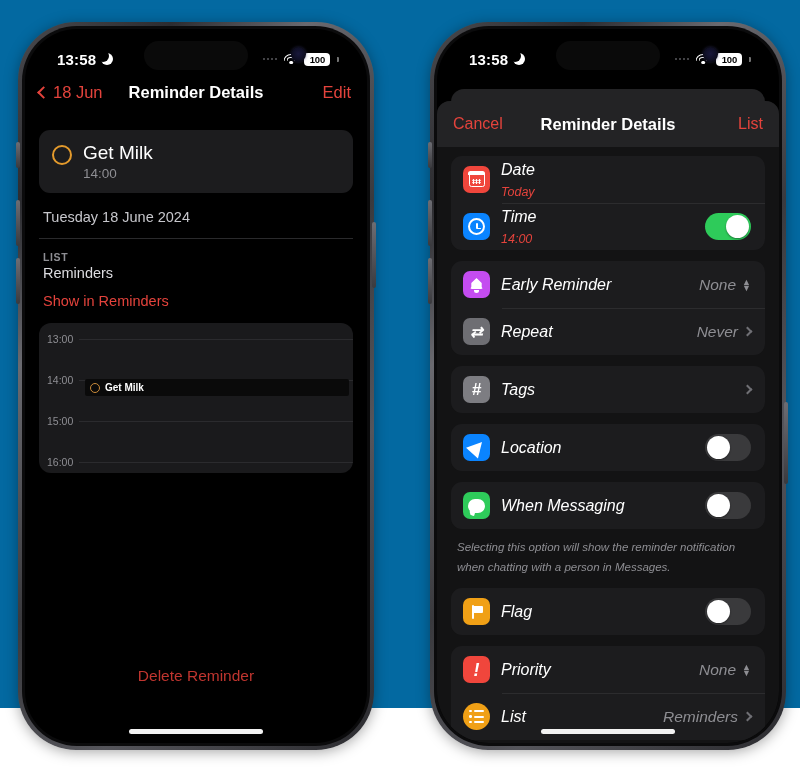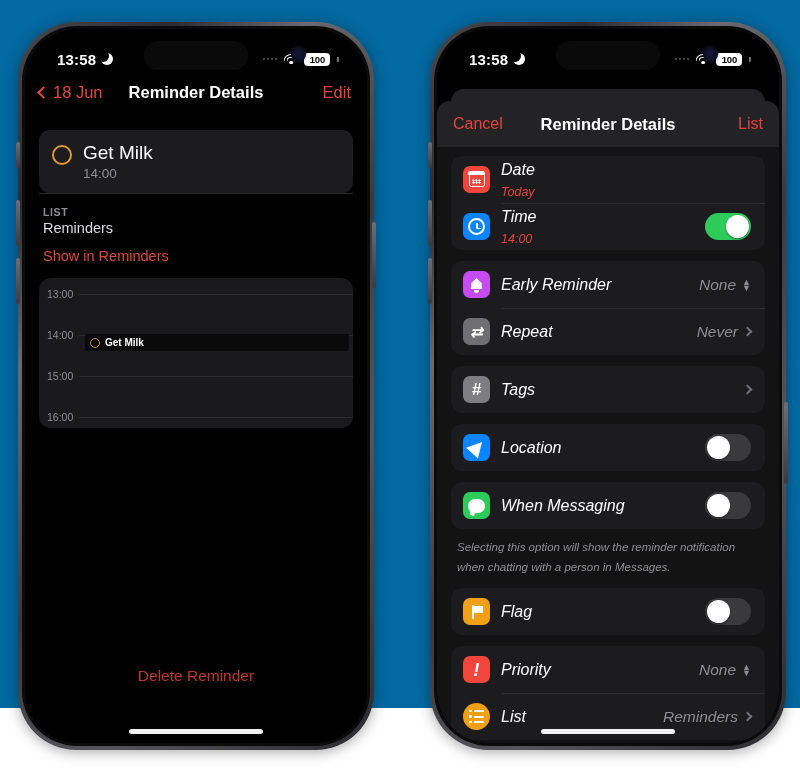--- a/index.html
+++ b/index.html
@@ -266,20 +266,21 @@
       <div class="lcontent">
 
         <div class="card-task">
           <div class="ring"></div>
           <div>
             <div class="task-title">Get Milk</div>
             <div class="task-sub">14:00</div>
           </div>
         </div>
 
+        <div class="date-line">Tuesday 18 June 2024</div>
         <div class="hr"></div>
         <div class="lbl-list">LIST</div>
         <div class="val-list">Reminders</div>
         <div class="link-red">Show in Reminders</div>
 
         <div class="timeline">
           <div class="tl-row" style="top:10px">
             <div class="tl-label">13:00</div>
             <div class="tl-line"></div>
           </div>

